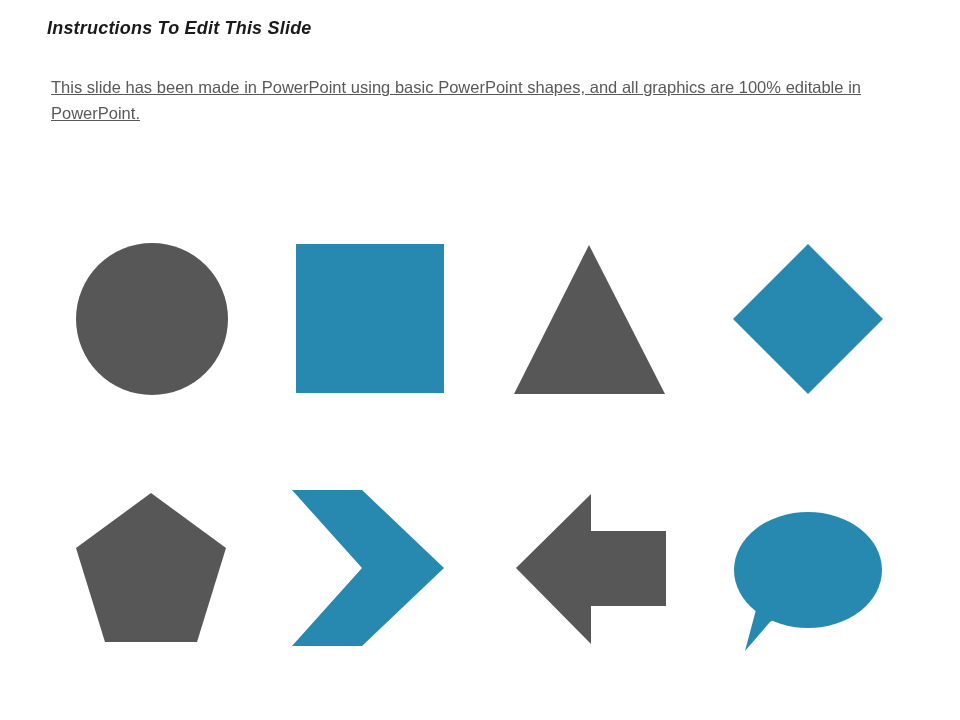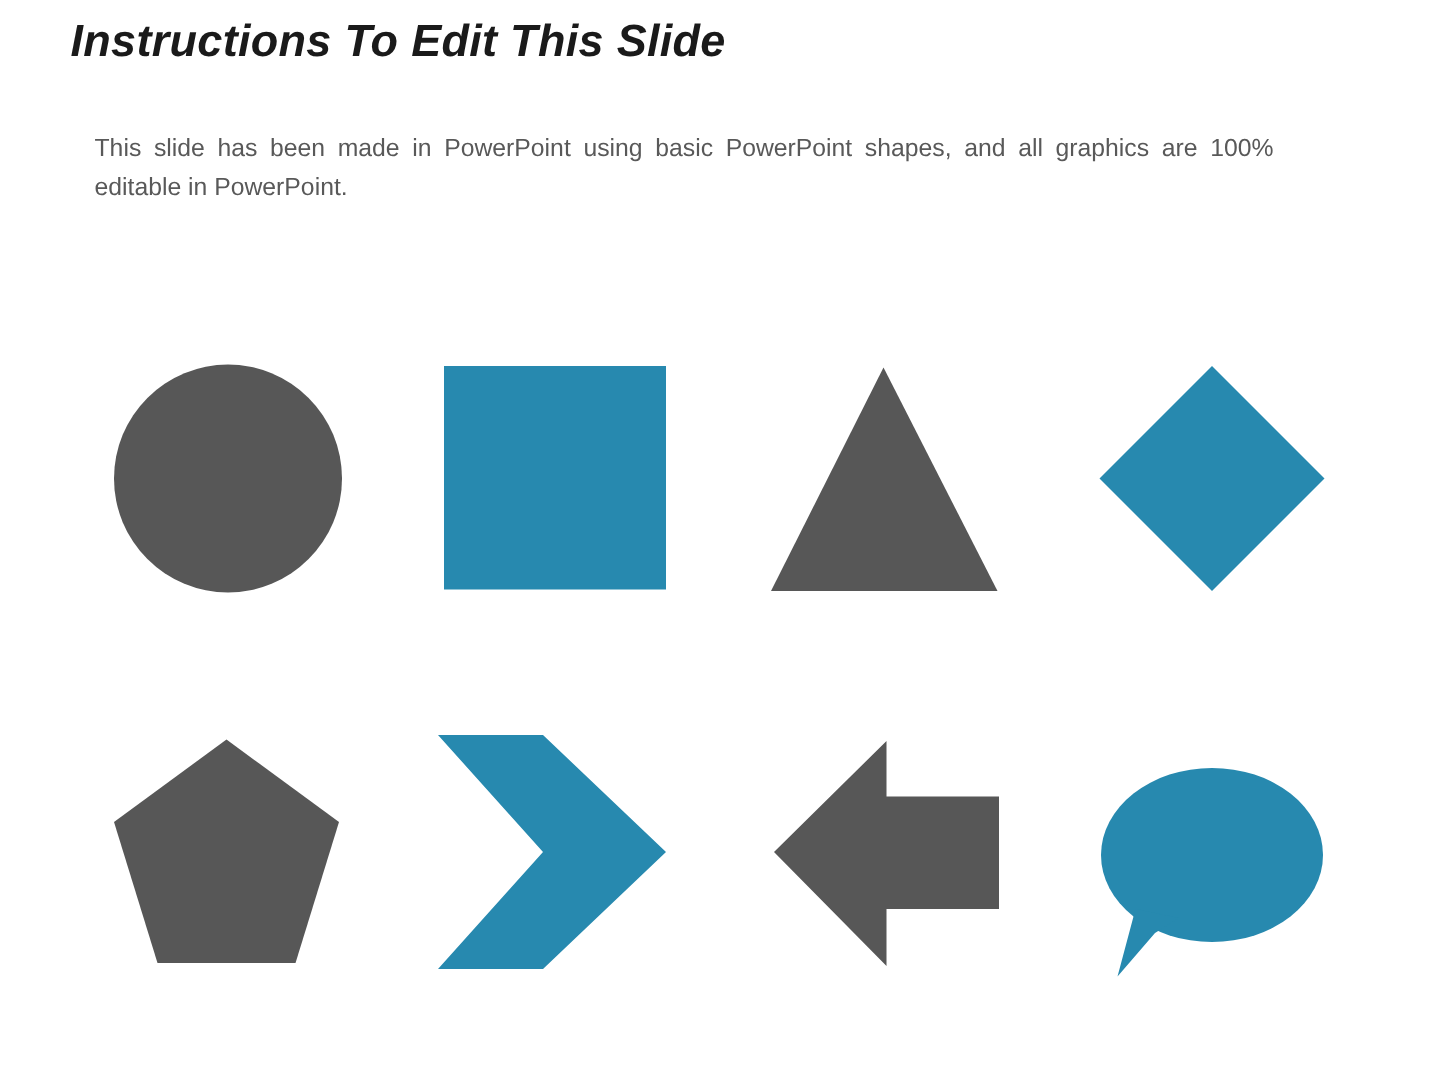--- a/index.html
+++ b/index.html
@@ -21,41 +21,42 @@
     height: 720px;
     background: #ffffff;
     box-sizing: border-box;
   }
 
   
   .slide-title {
     position: absolute;
     left: 47px;
     top: 13px;
-    font-size: 30px;
+    font-size: 18px;
     line-height: 30px;
     font-weight: bold;
     font-style: italic;
     color: #1a1a1a;
     letter-spacing: 0.2px;
     white-space: nowrap;
   }
   .body-copy {
     position: absolute;
     left: 47px;
     top: 70px;
     width: 818px;
     font-size: 16.5px;
     line-height: 26px;
     color: #595959;
   }
   .body-copy .para-justify {
     text-align: justify;
     text-justify: inter-word;
-    margin: 16px;
+    margin: 4px;
+    text-decoration: underline;
   }
   .body-copy .para-plain {
     text-align: left;
     margin: 0;
   }
 
   
   .shape-canvas {
     position: absolute;
     left: 0;

